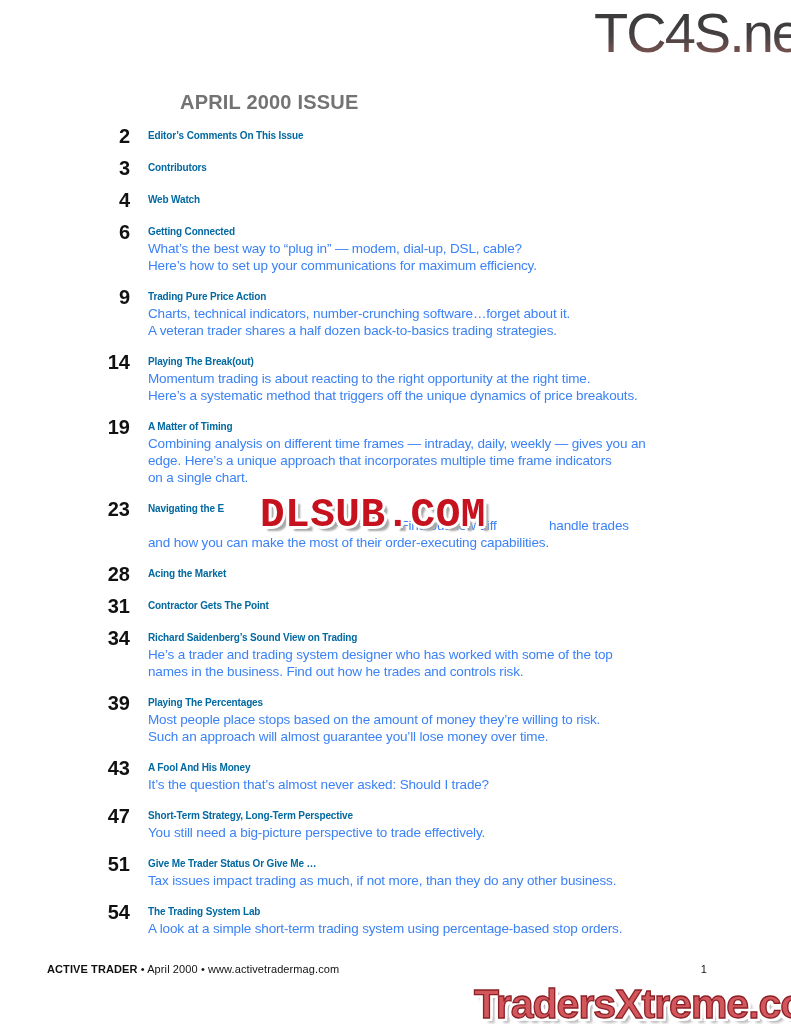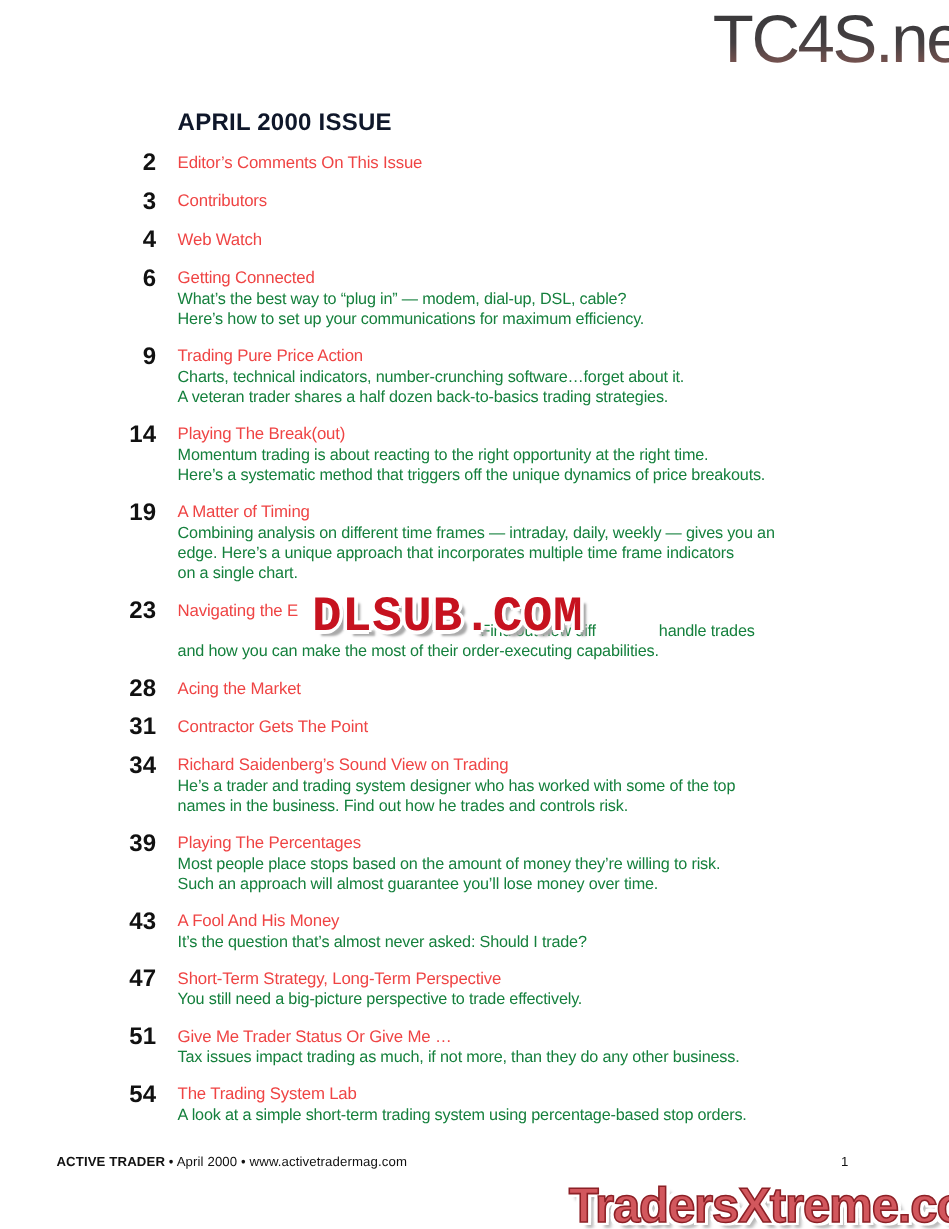--- a/index.html
+++ b/index.html
@@ -24,36 +24,36 @@
       background: linear-gradient(180deg, #38383a 12%, #454042 55%, #8a5a55 92%);
       -webkit-background-clip: text; background-clip: text;
       color: transparent;
     }
   }
 
   
   .toc-wrap { position: absolute; left: 84px; top: 91px; width: 665px; }
   .issue-title {
     font-size: 20px; font-weight: bold; line-height: 22px;
-    margin: 0 0 14px 64px; letter-spacing: 0.2px; color: #0f172a;
+    margin: 0 0 14px 96px; letter-spacing: 0.2px; color: #737373;
   }
   .row { display: flex; margin-bottom: 14px; }
   .num {
     flex: none; width: 46px; padding-right: 18px;
     text-align: right; font-size: 20px; font-weight: bold; line-height: 18px;
     color: #111;
   }
   .cnt { flex: 1; min-width: 0; }
   .ttl {
-    font-size: 14px; font-weight: normal; line-height: 17px;
-    letter-spacing: -0.15px; white-space: nowrap; color: #ef4444;
+    font-size: 10px; font-weight: bold; line-height: 17px;
+    letter-spacing: -0.15px; white-space: nowrap; color: #0369a1;
   }
   .dsc {
     font-size: 13.5px; line-height: 17px; letter-spacing: -0.15px;
-    white-space: nowrap; color: #15803d;
+    white-space: nowrap; color: #3b82f6;
   }
   .row.obscured .cnt { position: relative; }
   .line1 { position: relative; text-align: center; }
   .line1 .post { position: absolute; left: 401px; top: 0; }
 
   
   .wm-dlsub {
     position: absolute; left: 112px; top: -8px;
     font-family: Liberation Mono, monospace;
     font-size: 41px; font-weight: 900; letter-spacing: 0.5px;

